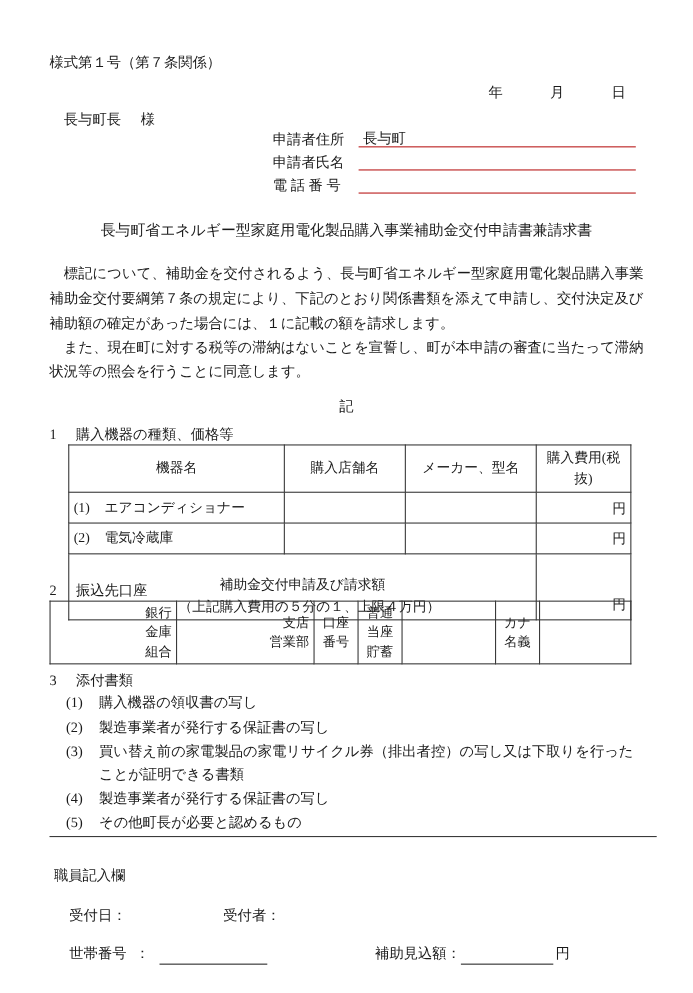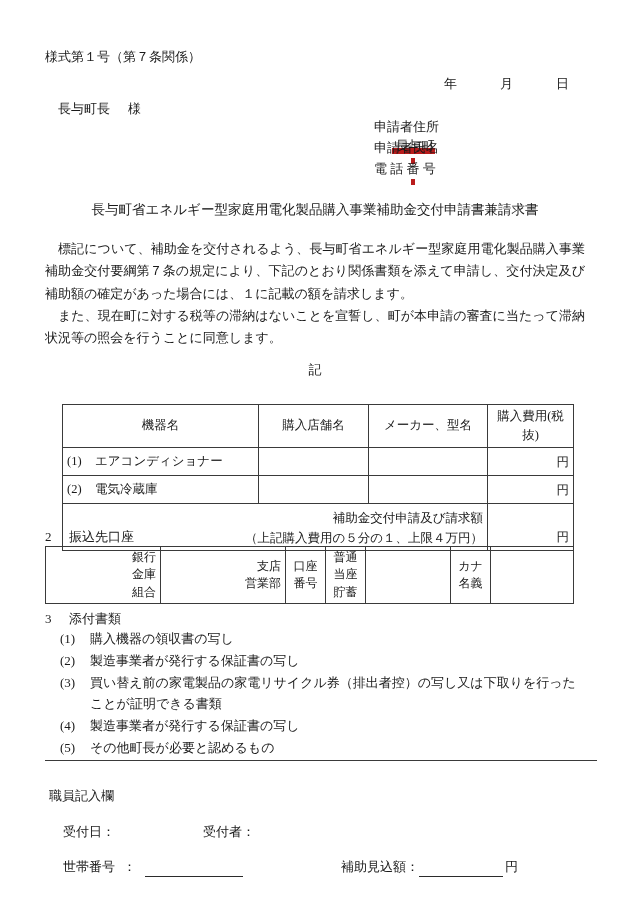--- a/index.html
+++ b/index.html
@@ -56,33 +56,32 @@
 
   
   .applicant {
     position: absolute;
     left: 248px;
     top: 117px;
     width: 330px;
   }
   .applicant-row {
     display: flex;
-    align-items: center;
+    align-items: flex-start;
     height: 21px;
     font-size: 13px;
-    flex-direction: column;
   }
   .applicant-row .lbl {
     width: 78px;
     flex: none;
     white-space: nowrap;
   }
   .applicant-row .fill {
     flex: 1 1 auto;
-    border-bottom: 6px solid #b91c1c;
+    border-bottom: 1px solid #b91c1c;
     height: 17px;
     padding-left: 4px;
     box-sizing: border-box;
     white-space: nowrap;
     line-height: 17px;
   }
 
   
   .doc-title {
     position: absolute;
@@ -148,21 +147,21 @@
   #purchase-table {
     left: 62px;
     top: 404px;
     width: 511px;
   }
   #purchase-table th { text-align: center; height: 22px; }
   #purchase-table td { height: 28px; }
   #purchase-table td.item { text-align: left; white-space: nowrap; }
   #purchase-table td.item .idx { display: inline-block; width: 28px; }
   #purchase-table td.yen { text-align: right; vertical-align: bottom; padding-bottom: 3px; }
-  #purchase-table td.subsidy { text-align: right; line-height: 1.6; height: 46px; vertical-align: top; padding-top: 4px; }
+  #purchase-table td.subsidy { text-align: center; line-height: 1.6; height: 46px; vertical-align: top; padding-top: 17px; }
   #purchase-table td.subsidy .l2 { display: block; padding-left: 1em; }
 
   
   #bank-table {
     left: 45px;
     top: 546px;
     width: 528px;
   }
   #bank-table td {
     height: 56px;
@@ -268,20 +267,23 @@
 
   <div class="doc-title">長与町省エネルギー型家庭用電化製品購入事業補助金交付申請書兼請求書</div>
 
   <div class="body-block">
     <p class="body-p">標記について、補助金を交付されるよう、長与町省エネルギー型家庭用電化製品購入事業補助金交付要綱第７条の規定により、下記のとおり関係書類を添えて申請し、交付決定及び補助額の確定があった場合には、１に記載の額を請求します。</p>
     <p class="body-p">また、現在町に対する税等の滞納はないことを宣誓し、町が本申請の審査に当たって滞納状況等の照会を行うことに同意します。</p>
   </div>
 
   <div class="kiji">記</div>
 
+  <div class="sec-head" id="sec1-head">
+    <span class="num">1</span><span>購入機器の種類、価格等</span>
+  </div>
 
   <table class="grid" id="purchase-table">
     <colgroup>
       <col style="width:196px">
         <col style="width:110px">
         <col style="width:119px">
         <col style="width:86px">
     </colgroup>
     <thead>
       <tr>

